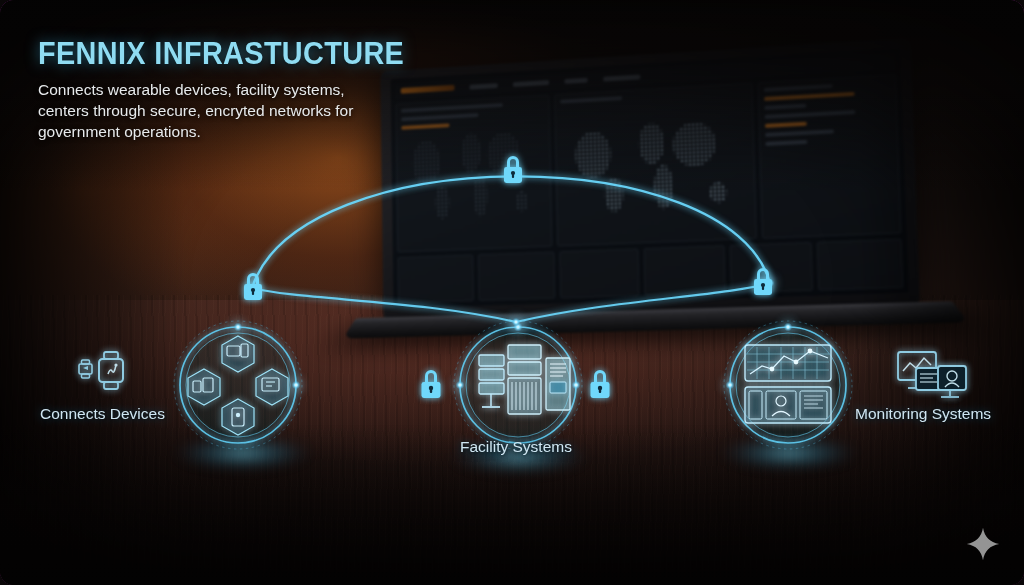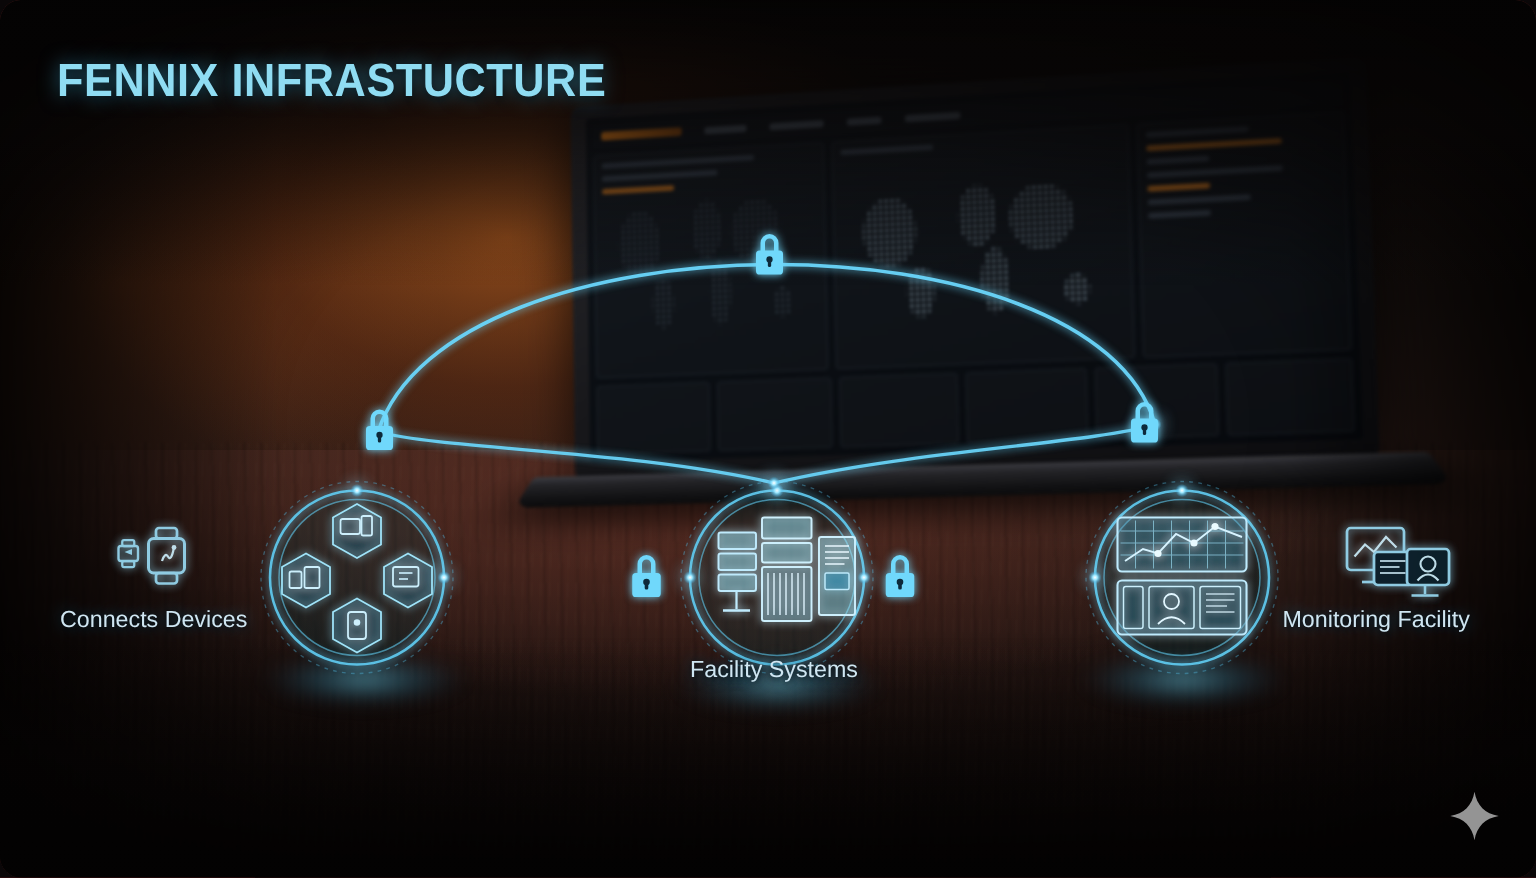--- a/index.html
+++ b/index.html
@@ -14,21 +14,21 @@
     overflow: hidden;
     font-family: "Liberation Sans", sans-serif;
   }
 
   #scene {
     position: relative;
     width: 1024px;
     height: 585px;
     overflow: hidden;
     border-radius: 14px;
-    background: #7f1d1d;
+    background: #a21caf;
   }
 
   
   .bg-base {
     position: absolute;
     inset: 0;
     background:
       radial-gradient(ellipse 40% 45% at 33% 27%, rgba(255,128,38,0.50) 0%, rgba(190,78,18,0.26) 38%, rgba(60,22,10,0.0) 72%),
       radial-gradient(ellipse 30% 40% at 8% 32%, rgba(180,86,34,0.30) 0%, rgba(60,24,12,0.0) 70%),
       radial-gradient(ellipse 55% 38% at 52% 86%, rgba(92,42,33,0.55) 0%, rgba(30,14,12,0.0) 75%),
@@ -310,20 +310,21 @@
   <div class="bg-vignette"></div>
   <div class="bg-topfade"></div>
   <div class="bg-botfade"></div>
 
   <div class="floor-glow" style="left:176px; top:436px; width:134px; height:34px;"></div>
   <div class="floor-glow" style="left:452px; top:440px; width:134px; height:34px;"></div>
   <div class="floor-glow" style="left:722px; top:436px; width:134px; height:34px;"></div>
 
   <div class="header">
     <h1 class="title">FENNIX INFRASTUCTURE</h1>
+    <p class="subtitle">Connects wearable devices, facility systems, centers through secure, encryted networks for government operations.</p>
   </div>
 
   <svg id="net" viewBox="0 0 1024 585">
     <defs>
       <filter id="glowSm" x="-160%" y="-160%" width="420%" height="420%">
         <feGaussianBlur stdDeviation="3" result="b"></feGaussianBlur>
         <feMerge>
             <feMergeNode in="b"></feMergeNode>
             <feMergeNode in="SourceGraphic"></feMergeNode>
           </feMerge>
@@ -533,19 +534,19 @@
       <rect x="938" y="366" width="28" height="24" rx="2.5" fill="#10242e" stroke="#9adcf5" stroke-width="1.8"></rect>
       <circle cx="952" cy="376" r="5" fill="none" stroke="#cdeffc" stroke-width="1.4"></circle>
       <path d="M945,387 q7,-8 14,0" fill="none" stroke="#cdeffc" stroke-width="1.4"></path>
       <line x1="950" y1="390" x2="950" y2="396" stroke="#9adcf5" stroke-width="1.7"></line>
       <line x1="941" y1="397" x2="959" y2="397" stroke="#9adcf5" stroke-width="1.7"></line>
     </g>
   </svg>
 
   <div class="node-label" style="left:40px; top:405px;">Connects Devices</div>
   <div class="node-label" style="left:460px; top:438px;text-align:right;">Facility Systems</div>
-  <div class="node-label" style="left:855px; top:405px;">Monitoring Facility</div>
+  <div class="node-label" style="left:855px; top:405px;">Monitoring Systems</div>
 
   <svg class="sparkle" viewBox="0 0 40 40">
     <path d="M20,3 C21.6,12.6 27.4,18.4 37,20 C27.4,21.6 21.6,27.4 20,37 C18.4,27.4 12.6,21.6 3,20 C12.6,18.4 18.4,12.6 20,3 Z" fill="#b4b4b4"></path>
   </svg>
 
 </div>
 
 </body></html>

